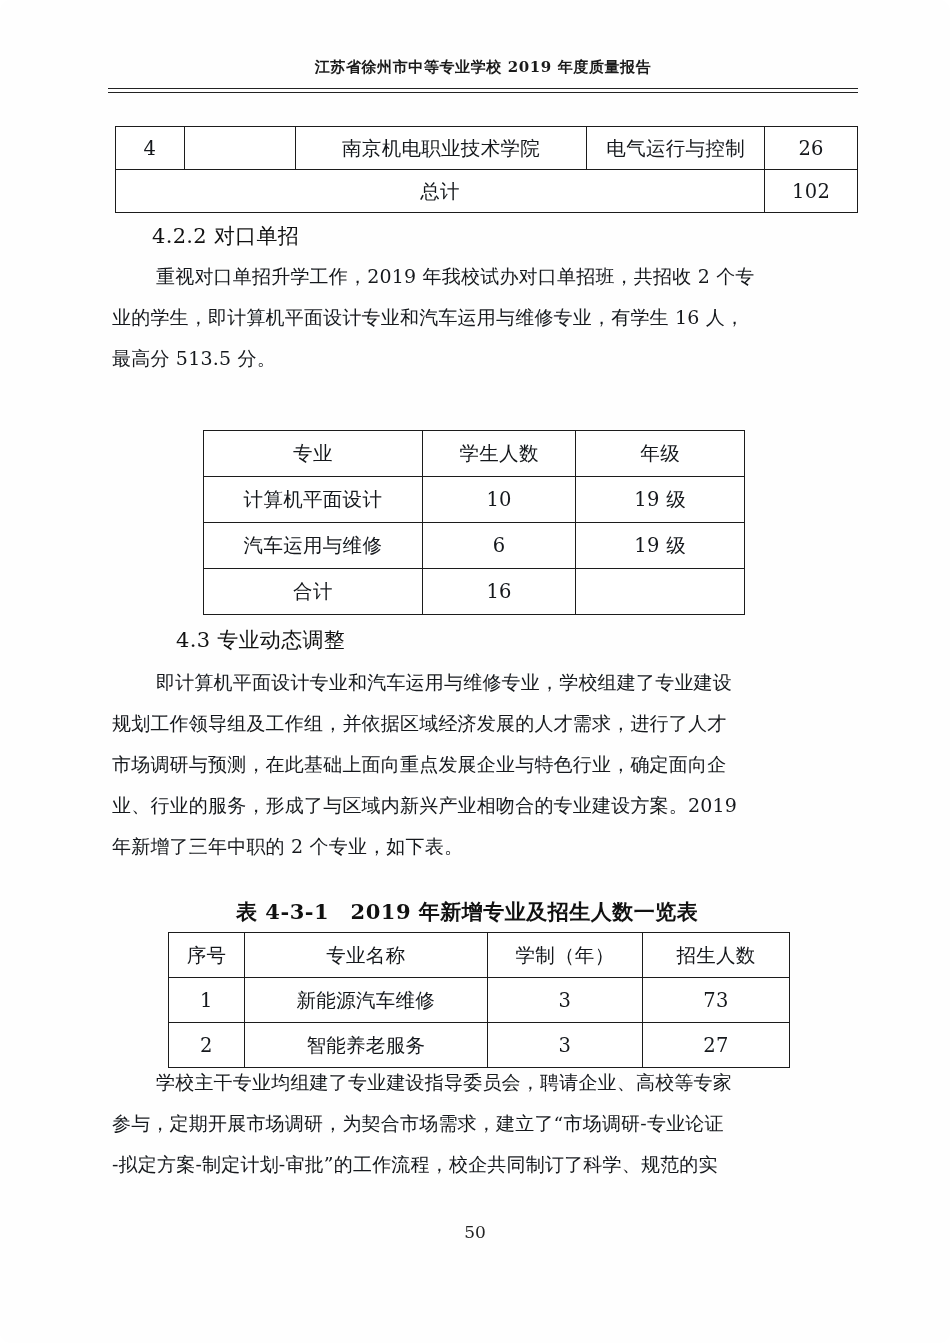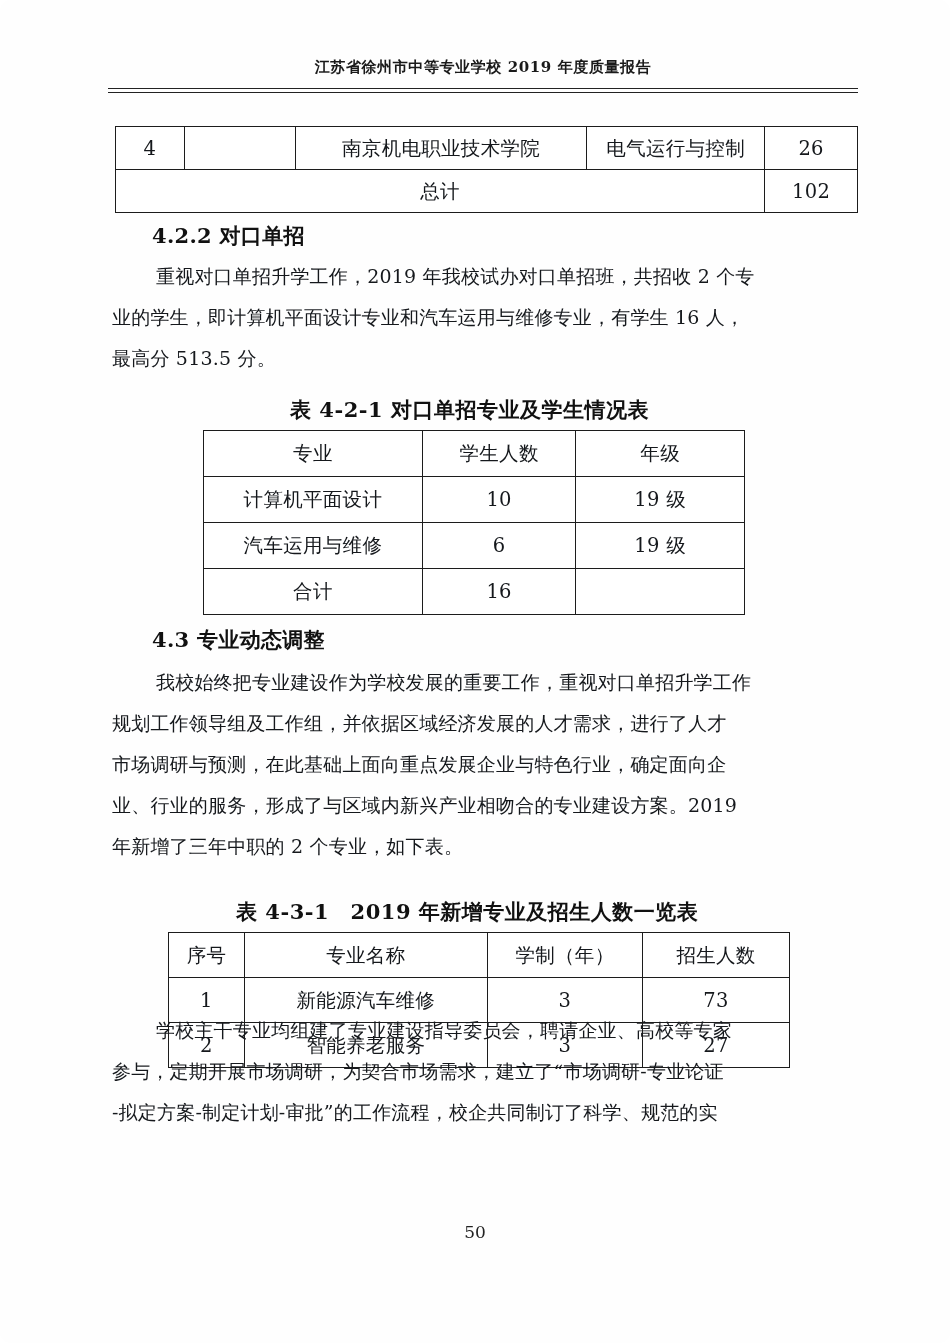--- a/index.html
+++ b/index.html
@@ -69,21 +69,21 @@
     white-space: nowrap;
   }
   .body-block .line.indent {
     padding-left: 44px;
   }
 
   .heading {
     position: absolute;
     left: 152px;
     font-size: 21px;
-    font-weight: bold;
+    font-weight: normal;
     letter-spacing: 0.3px;
     color: #111;
     white-space: nowrap;
     font-family: "DejaVu Serif", "Liberation Serif", serif;
   }
 
   .table-caption {
     position: absolute;
     font-size: 21px;
     font-weight: bold;
@@ -187,21 +187,20 @@
   </table>
 
   <div class="heading" style="top:222px;">4.2.2 对口单招</div>
 
   <div class="body-block" style="top:256px;">
     <span class="line indent">重视对口单招升学工作，2019 年我校试办对口单招班，共招收 2 个专</span>
     <span class="line">业的学生，即计算机平面设计专业和汽车运用与维修专业，有学生 16 人，</span>
     <span class="line">最高分 513.5 分。</span>
   </div>
 
-  <div class="table-caption" style="top:396px; left:290px;">表 4-2-1 对口单招专业及学生情况表</div>
 
   <table class="doc-table" id="table-421">
     <tbody>
       <tr>
         <td class="c1">专业</td>
         <td class="c2">学生人数</td>
         <td class="c3">年级</td>
       </tr>
       <tr>
         <td>计算机平面设计</td>
@@ -214,24 +213,24 @@
         <td>19 级</td>
       </tr>
       <tr>
         <td>合计</td>
         <td>16</td>
         <td></td>
       </tr>
     </tbody>
   </table>
 
-  <div class="heading" style="top:626px;">4.3 专业动态调整</div>
+  <div class="heading" style="top:626px;margin-left:24px;">4.3 专业动态调整</div>
 
   <div class="body-block" style="top:662px;">
-    <span class="line indent">我校始终把专业建设作为学校发展的重要工作，重视对口单招升学工作</span>
+    <span class="line indent">即计算机平面设计专业和汽车运用与维修专业，学校组建了专业建设</span>
     <span class="line">规划工作领导组及工作组，并依据区域经济发展的人才需求，进行了人才</span>
     <span class="line">市场调研与预测，在此基础上面向重点发展企业与特色行业，确定面向企</span>
     <span class="line">业、行业的服务，形成了与区域内新兴产业相吻合的专业建设方案。2019</span>
     <span class="line">年新增了三年中职的 2 个专业，如下表。</span>
   </div>
 
   <div class="table-caption" style="top:898px; left:236px;">表 4-3-1　2019 年新增专业及招生人数一览表</div>
 
   <table class="doc-table" id="table-431">
     <tbody>
@@ -249,21 +248,21 @@
       </tr>
       <tr>
         <td>2</td>
         <td>智能养老服务</td>
         <td>3</td>
         <td>27</td>
       </tr>
     </tbody>
   </table>
 
-  <div class="body-block" style="top:1010px;">
+  <div class="body-block" style="top:1062px;">
     <span class="line indent">学校主干专业均组建了专业建设指导委员会，聘请企业、高校等专家</span>
     <span class="line">参与，定期开展市场调研，为契合市场需求，建立了“市场调研-专业论证</span>
     <span class="line">-拟定方案-制定计划-审批”的工作流程，校企共同制订了科学、规范的实</span>
   </div>
 
   <div class="page-number">50</div>
 
 </div>
 
 </body></html>

